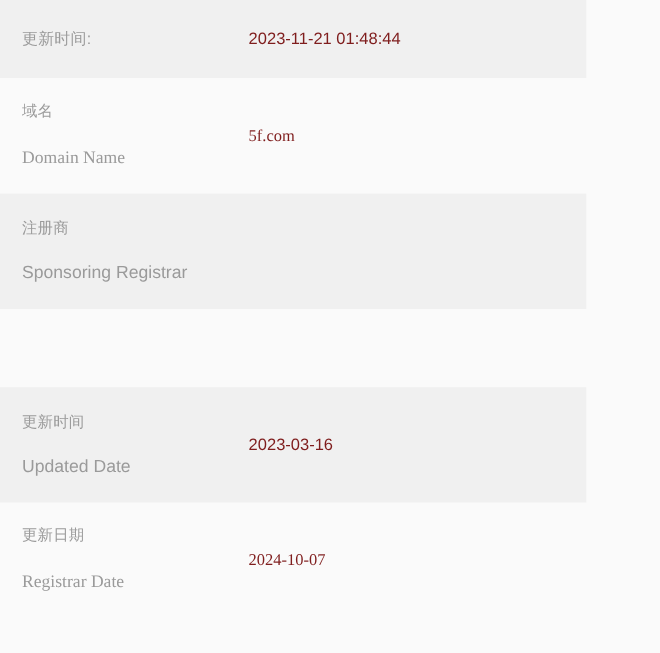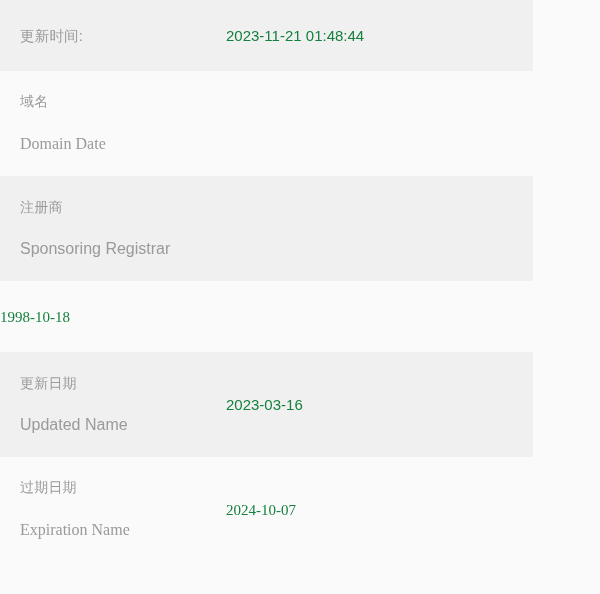--- a/index.html
+++ b/index.html
@@ -56,21 +56,21 @@
     font-size: 14.5px;
     line-height: 22px;
   }
 
   .row-value {
     box-sizing: border-box;
     flex: 1 1 auto;
     padding-right: 12px;
     font-size: 15px;
     line-height: 22px;
-    color: #15803d;
+    color: #7f1d1d;
   }
   .row-value .value-line {
     display: block;
     white-space: nowrap;
   }
 </style>
 </head>
 <body>
 
 <div class="whois-table">
@@ -80,50 +80,50 @@
       <span class="label-cn">更新时间:</span>
     </div>
     <div class="row-value">
       <span class="value-line">2023-11-21 01:48:44</span>
     </div>
   </div>
 
   <div class="whois-row shade-b">
     <div class="row-label">
       <span class="label-cn">域名</span>
-      <span class="label-en">Domain Date</span>
+      <span class="label-en">Domain Name</span>
+    </div>
+    <div class="row-value">
+      <span class="value-line">5f.com</span>
     </div>
   </div>
 
   <div class="whois-row shade-a">
     <div class="row-label">
       <span class="label-cn">注册商</span>
       <span class="label-en">Sponsoring Registrar</span>
     </div>
   </div>
 
   <div class="whois-row shade-b">
-    <div class="row-value">
-      <span class="value-line">1998-10-18</span>
-    </div>
   </div>
 
   <div class="whois-row shade-a">
     <div class="row-label">
-      <span class="label-cn">更新日期</span>
-      <span class="label-en">Updated Name</span>
+      <span class="label-cn">更新时间</span>
+      <span class="label-en">Updated Date</span>
     </div>
     <div class="row-value">
       <span class="value-line">2023-03-16</span>
     </div>
   </div>
 
   <div class="whois-row shade-b">
     <div class="row-label">
-      <span class="label-cn">过期日期</span>
-      <span class="label-en">Expiration Name</span>
+      <span class="label-cn">更新日期</span>
+      <span class="label-en">Registrar Date</span>
     </div>
     <div class="row-value">
       <span class="value-line">2024-10-07</span>
     </div>
   </div>
 
 </div>
 
 </body></html>

